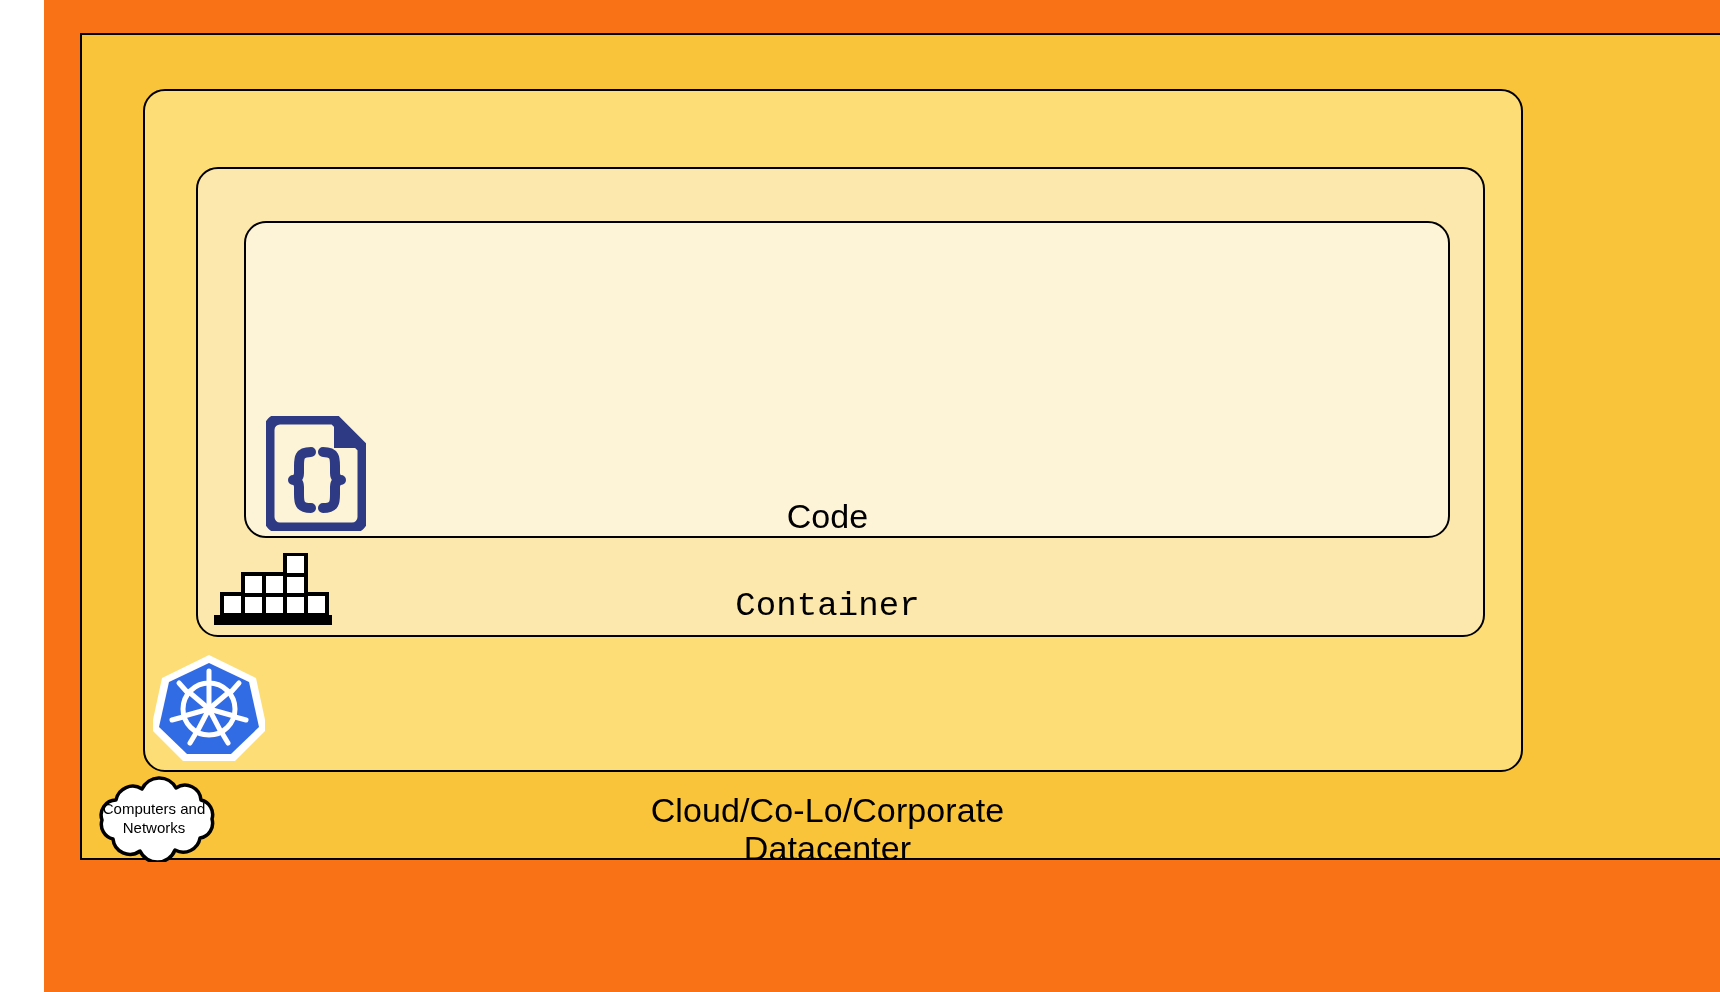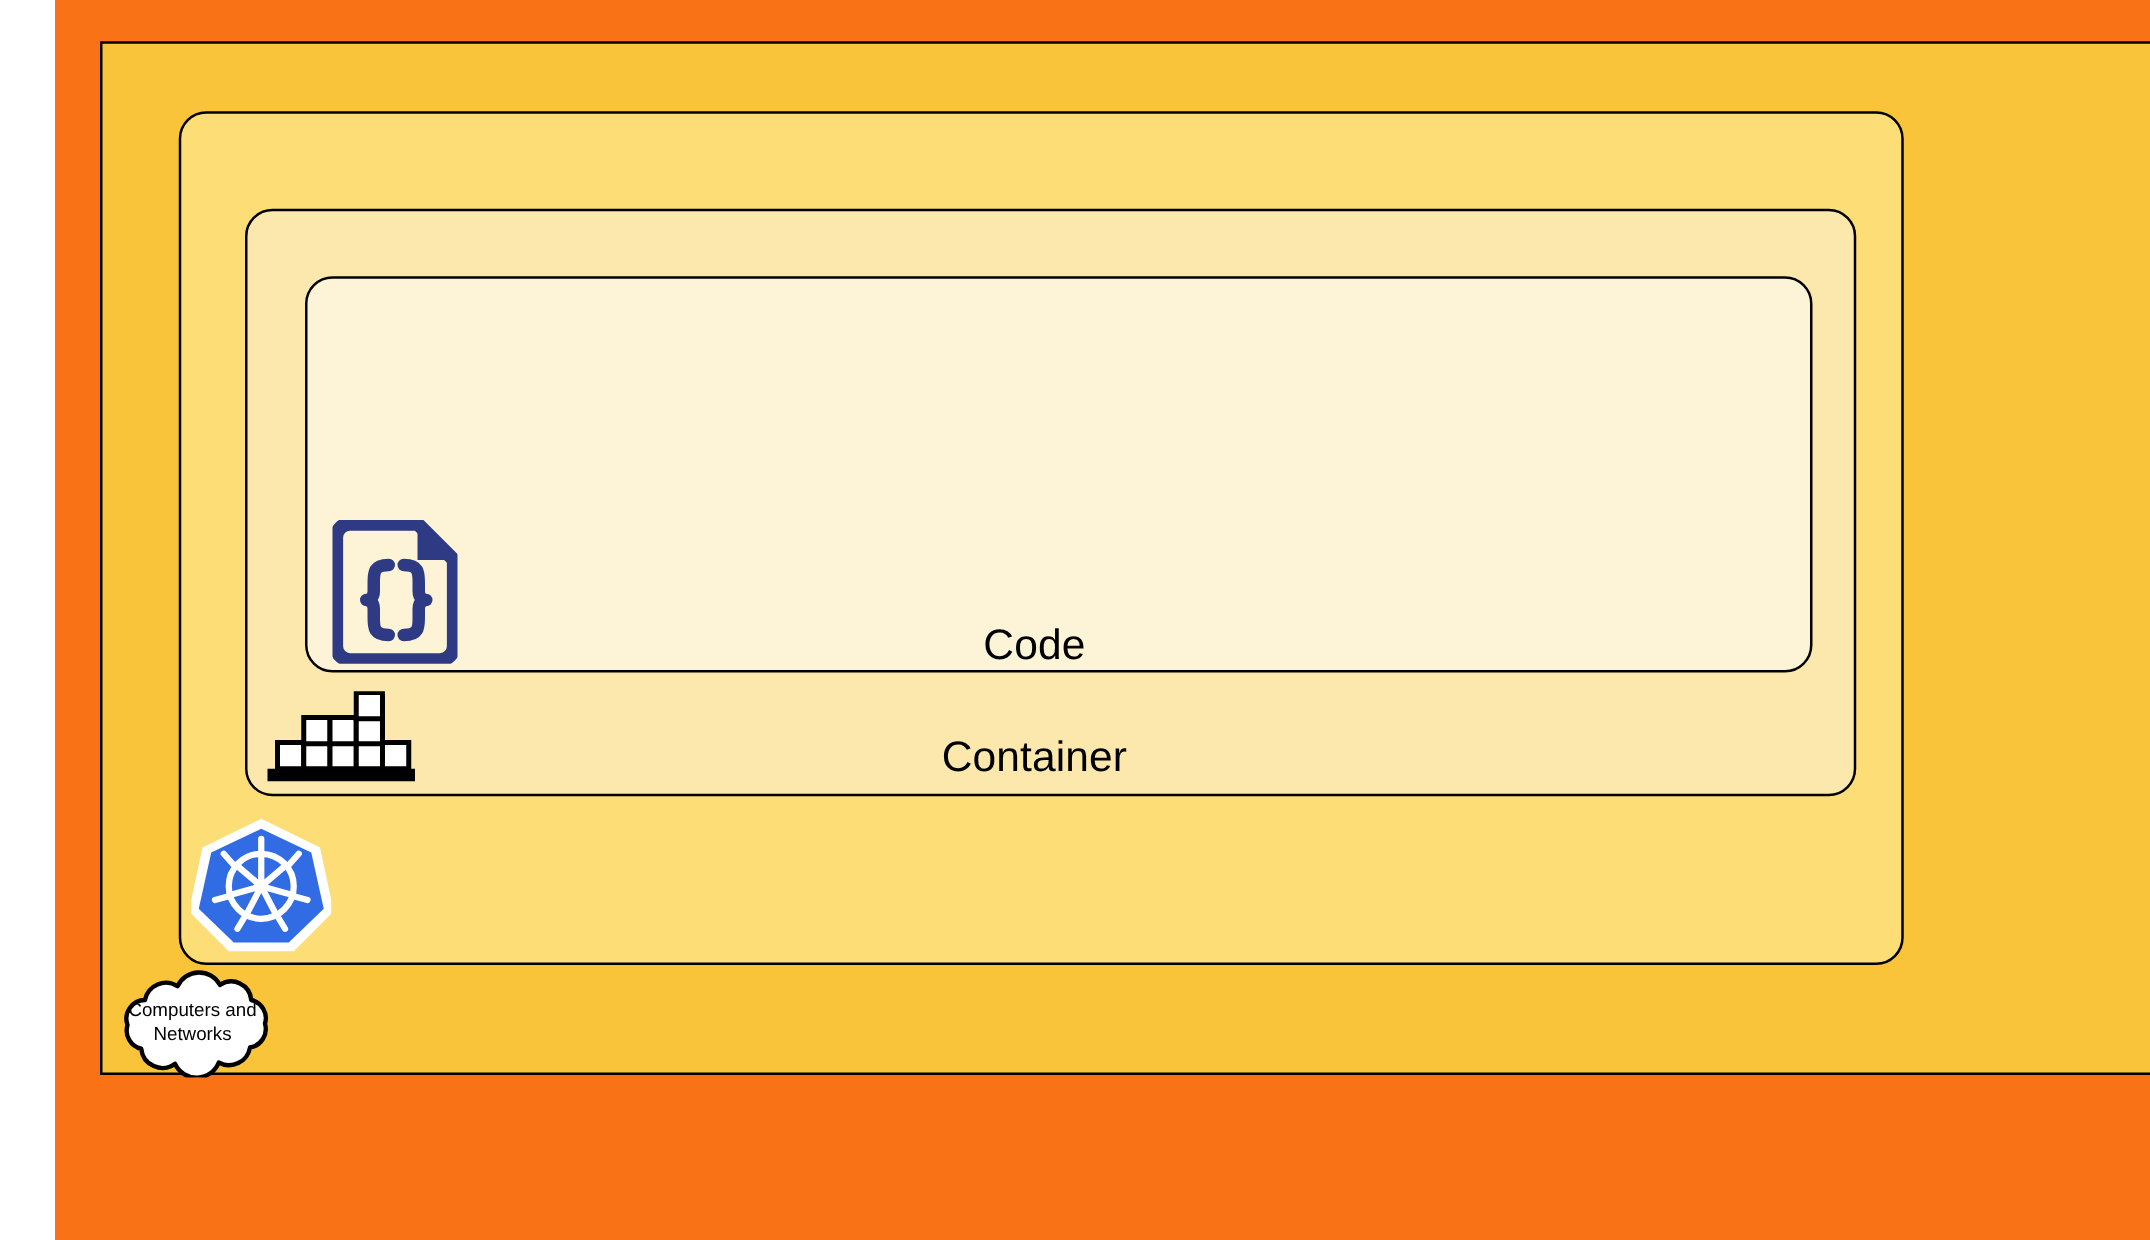--- a/index.html
+++ b/index.html
@@ -81,20 +81,21 @@
     right: 0;
     top: 497px;
     width: 1567px;
   }
 
   .label-container {
     left: 0;
     right: 0;
     top: 587px;
     width: 1567px;
+    font-family: Liberation Mono, monospace;
   }
 
   .label-cluster {
     left: 0;
     right: 0;
     top: 726px;
     width: 1567px;
   }
 
   .label-datacenter {
@@ -175,20 +176,22 @@
 
   <div class="layer layer-container"></div>
 
   <div class="layer layer-code"></div>
 
   <div class="layer-label label-code">Code</div>
 
   <div class="layer-label label-container">Container</div>
 
 
+  <div class="layer-label label-datacenter">Cloud/Co-Lo/Corporate
+Datacenter</div>
 
   <div class="icon-code">
     <svg width="100" height="115" viewBox="0 0 100 115" xmlns="http://www.w3.org/2000/svg">
       <path d="M14 3 H68 L97 32 V101 A11 11 0 0 1 86 112 H14 A11 11 0 0 1 3 101 V14 A11 11 0 0 1 14 3 Z" fill="none" stroke="#2E3B84" stroke-width="11" stroke-linejoin="round"></path>
       <path d="M68 3 L68 32 L97 32 Z" fill="#2E3B84"></path>
       <path d="M45 36 C33 36 33 42 33 50 L33 57 C33 62 30 64 27 64 C30 64 33 66 33 71 L33 78 C33 86 33 92 45 92" fill="none" stroke="#2E3B84" stroke-width="10" stroke-linecap="round" stroke-linejoin="round"></path>
       <path d="M57 36 C69 36 69 42 69 50 L69 57 C69 62 72 64 75 64 C72 64 69 66 69 71 L69 78 C69 86 69 92 57 92" fill="none" stroke="#2E3B84" stroke-width="10" stroke-linecap="round" stroke-linejoin="round"></path>
     </svg>
   </div>
 

